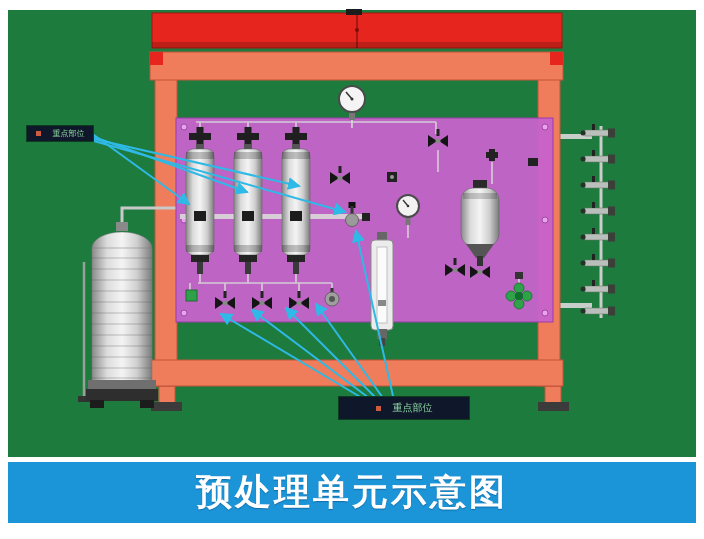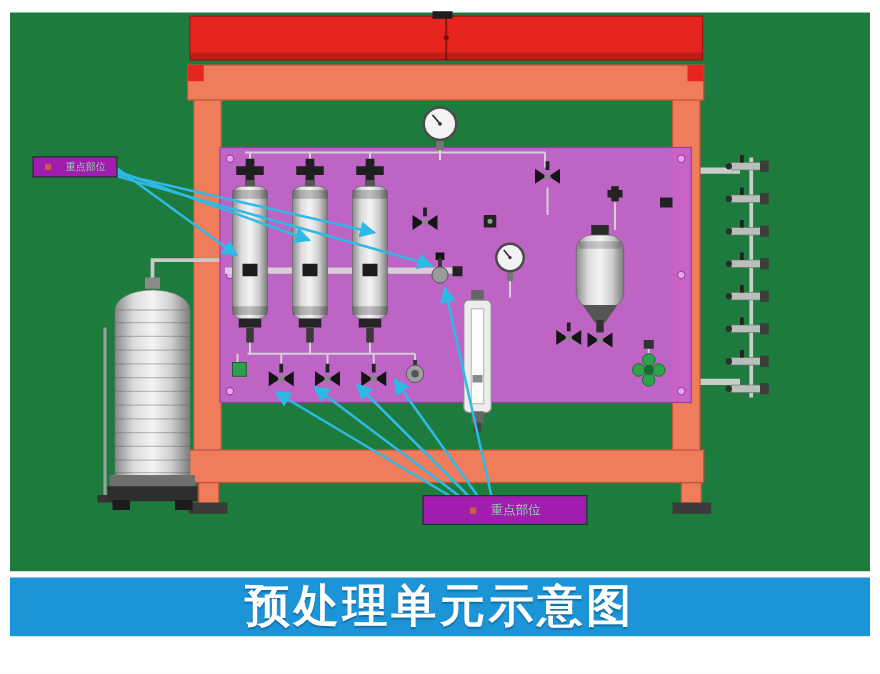--- a/index.html
+++ b/index.html
@@ -2,29 +2,29 @@
 <html><head>
 <meta charset="utf-8">
 <style>
   html,body{margin:0;padding:0;background:#ffffff;}
   .page{
     position:relative;width:704px;height:539px;background:#ffffff;
     font-family:"Liberation Sans",sans-serif;overflow:hidden;
   }
   .scene-svg{position:absolute;left:0;top:0;display:block;}
   .anno-label{
-    position:absolute;background:#a21caf;border:1px solid #0d3d1e;
+    position:absolute;background:#0f172a;border:1px solid #0d3d1e;
     color:#8fd9a5;display:flex;align-items:center;justify-content:center;gap:12px;
     box-sizing:border-box;white-space:nowrap;
   }
   .anno-label .bullet{width:5px;height:5px;background:#cf5b3f;flex:0 0 auto;}
   .anno-top{left:26px;top:125px;width:68px;height:17px;font-size:8px;}
   .anno-bottom{left:338px;top:396px;width:132px;height:24px;font-size:10px;}
   .caption-banner{
-    position:absolute;left:8px;top:462px;width:688px;height:47px;
+    position:absolute;left:8px;top:462px;width:688px;height:61px;
     background:#1b94d8;display:flex;align-items:center;justify-content:center;
   }
   .caption-text{
     color:#ffffff;font-size:36px;font-weight:bold;letter-spacing:3px;
     text-shadow:0 1px 1px rgba(0,40,80,.35);
   }
 </style>
 </head>
 <body>
 

